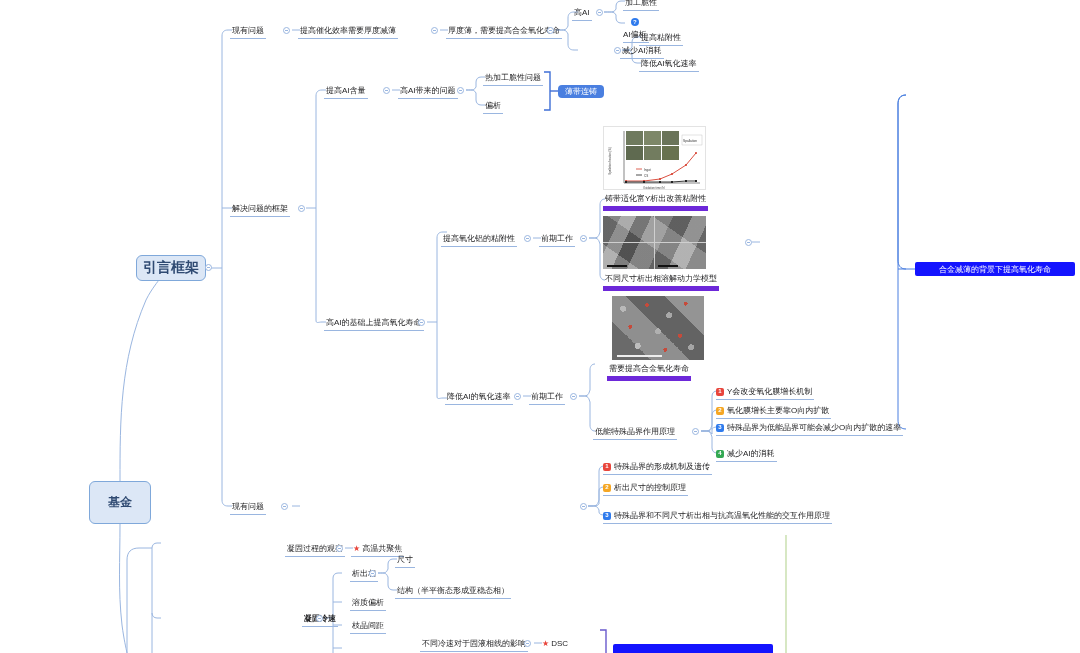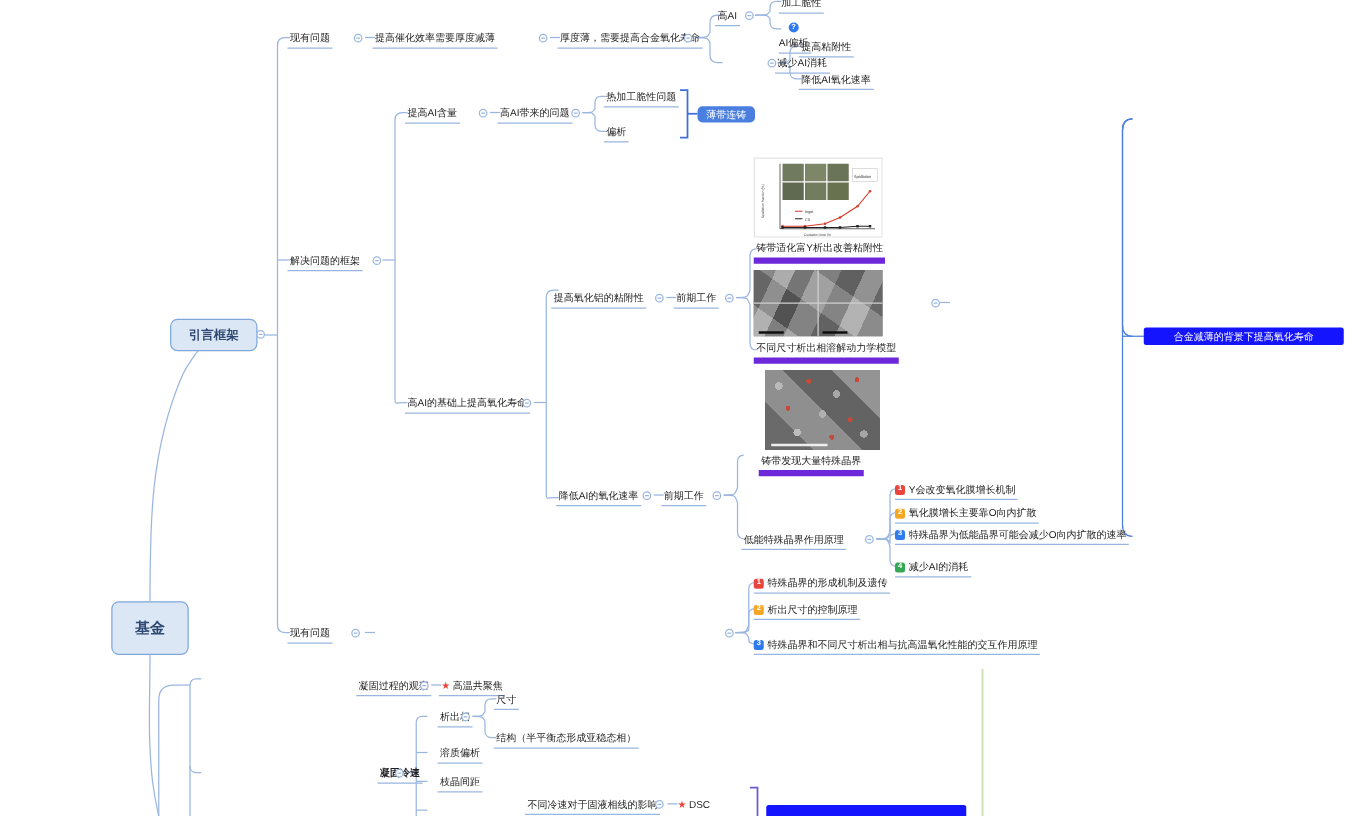--- a/index.html
+++ b/index.html
@@ -33,21 +33,21 @@
   }
 
   
   .boxnode{
     position:absolute;box-sizing:border-box;
     background:#dce7f6;border:1.5px solid #7fa8da;border-radius:6px;
     color:#2f4a72;font-weight:bold;text-align:center;
     display:flex;align-items:center;justify-content:center;
   }
   .boxnode.root{font-size:12px;}
-  .boxnode.sub{font-size:10px;}
+  .boxnode.sub{font-size:14px;}
 
   
   .pill{
     position:absolute;box-sizing:border-box;
     background:#4a7fe0;color:#fff;border-radius:4px;
     font-size:8px;display:flex;align-items:center;justify-content:center;
     white-space:nowrap;padding:0 5px;
   }
   .pill.bright{background:#1414ff;border-radius:2px;}
 
@@ -362,21 +362,21 @@
 
   <div class="node" style="left:529px;top:390px;">
     <span>前期工作</span>
   </div>
   <div class="dot" style="left:570px;top:393px;"></div>
 
   <div class="thumb micro2" style="left:612px;top:296px;width:92px;height:64px;">
     <div class="scalebar" style="left:5px;bottom:3px;width:45px;height:2px;background:#eee;"></div>
   </div>
   <div class="cap" style="left:607px;top:362px;">
-    <span>铸带发现大量特殊晶界</span>
+    <span>需要提高合金氧化寿命</span>
   </div>
 
   <div class="node" style="left:593px;top:425px;">
     <span>低能特殊晶界作用原理</span>
   </div>
   <div class="dot" style="left:692px;top:428px;"></div>
 
   <div id="gb-items">
       <div class="numitem" style="left: 716px; top: 385px;">
         <span class="badge b1">1</span>

